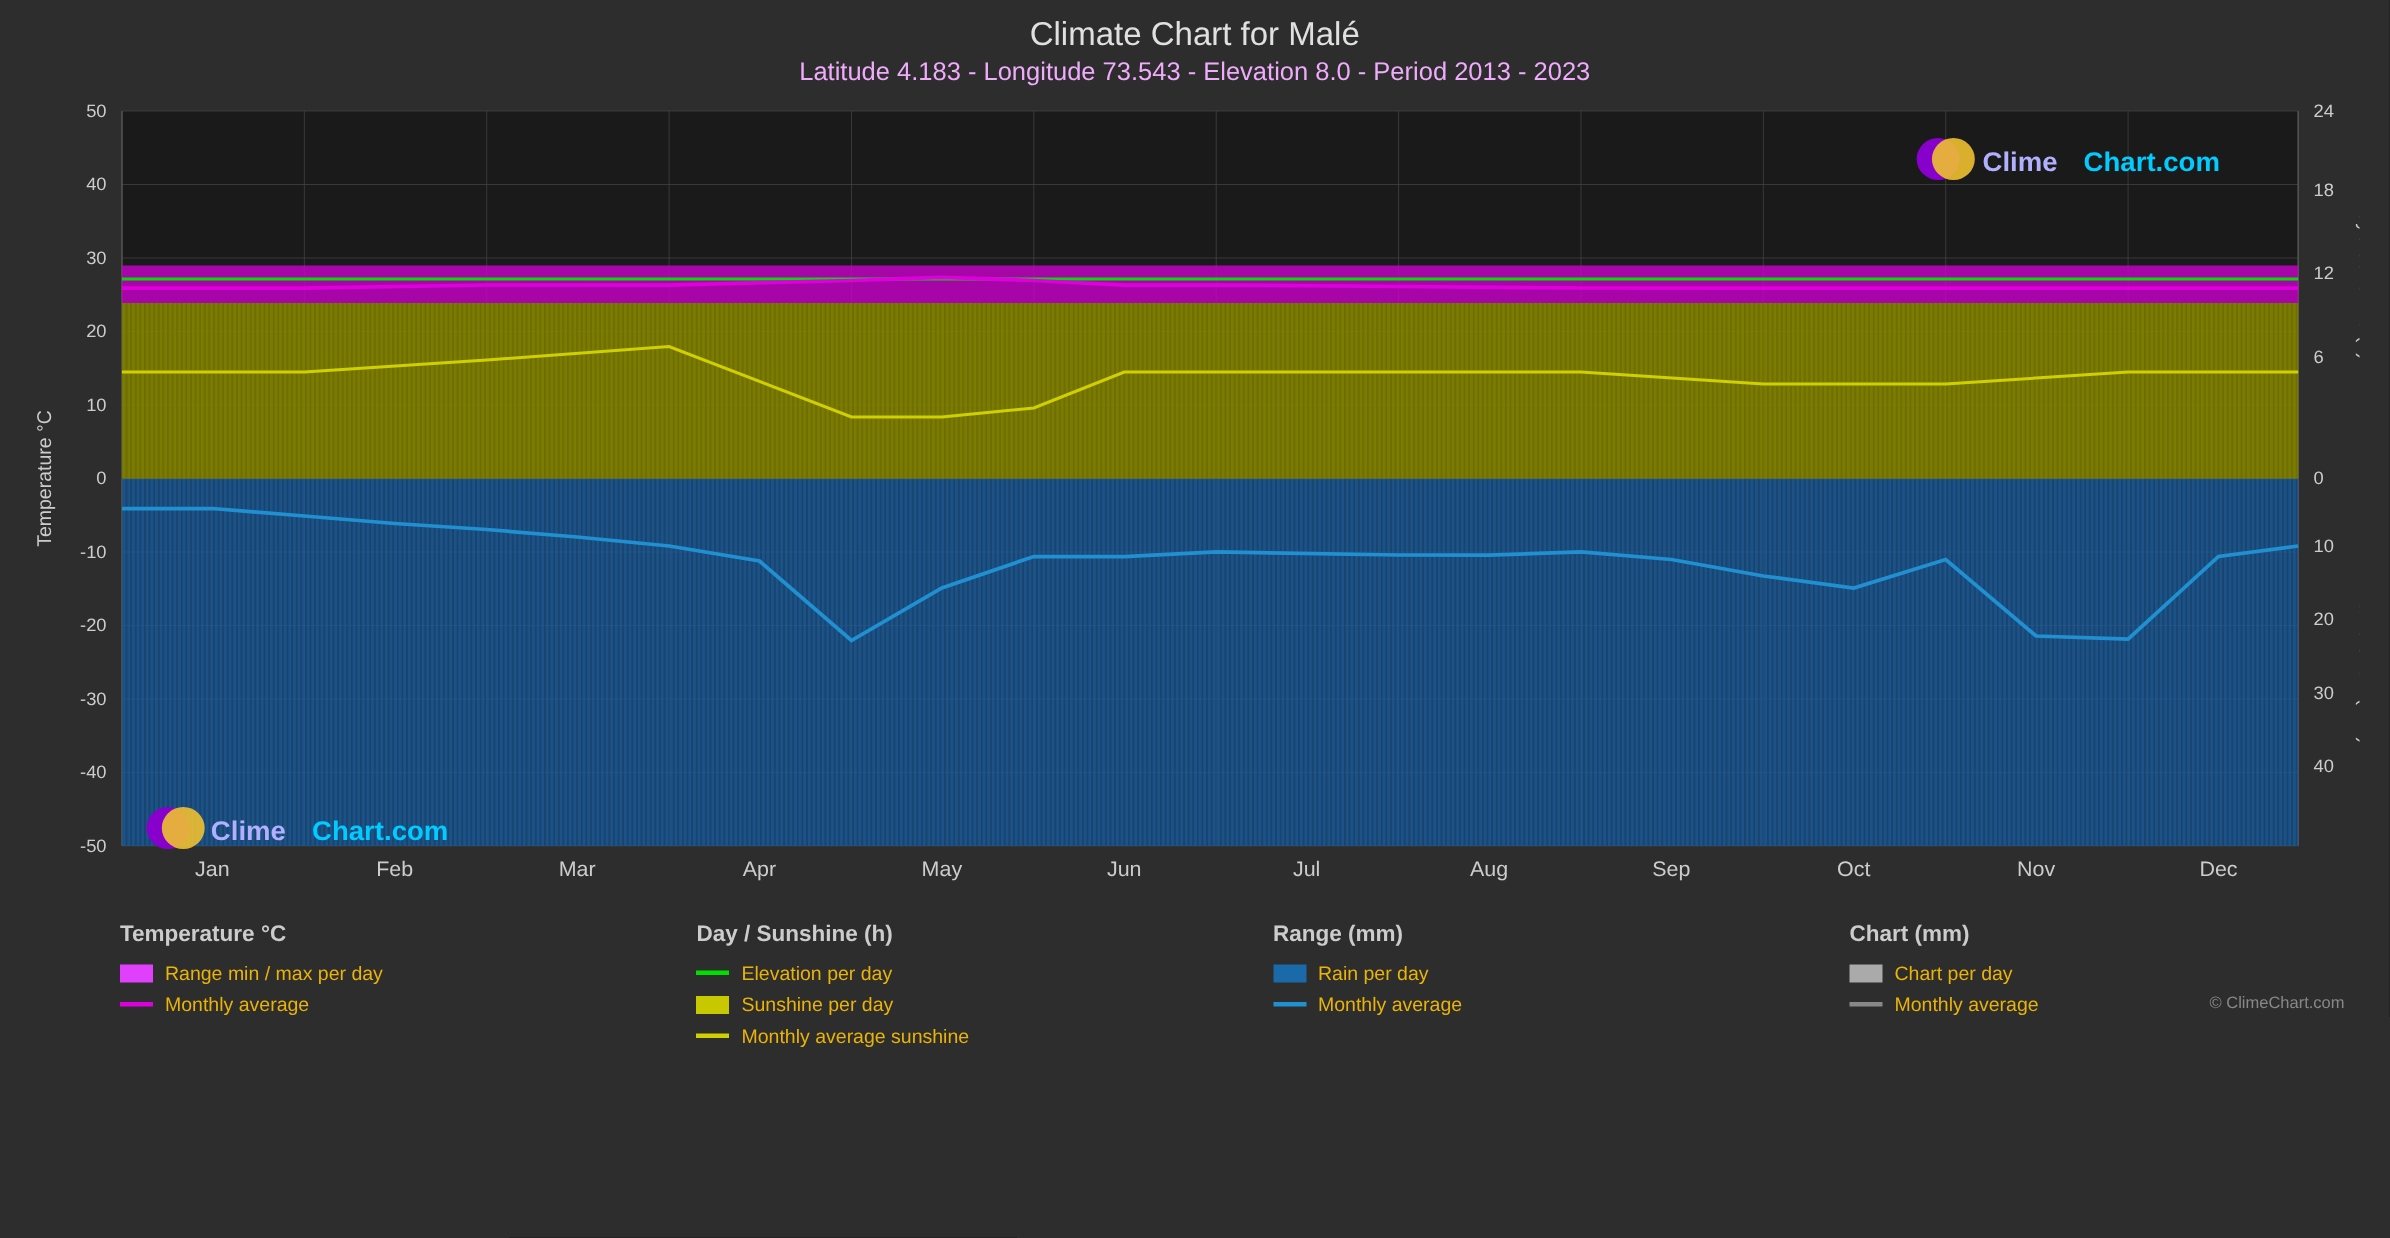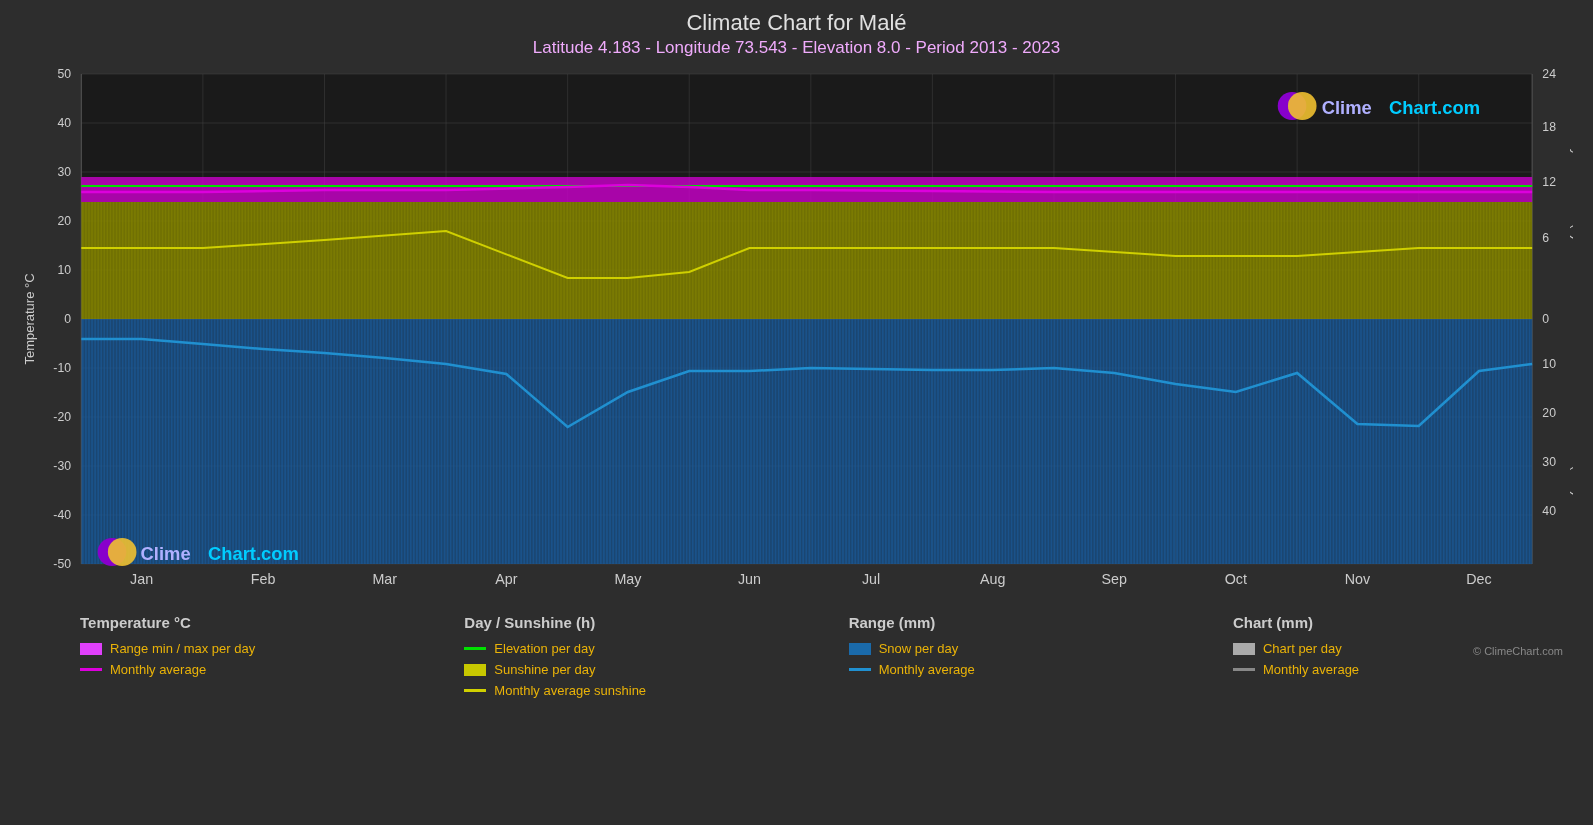--- a/index.html
+++ b/index.html
@@ -70,21 +70,21 @@
       flex-shrink: 0;
     }
     .legend-line {
       width: 22px;
       height: 3px;
       display: inline-block;
       flex-shrink: 0;
     }
     .copyright {
       position: absolute;
-      bottom: 28px;
+      bottom: 10px;
       right: 30px;
       font-size: 11px;
       color: #888;
     }
   </style>
 </head>
 <body>
 
 <div class="chart-container">
   <h1 class="chart-title">Climate Chart for Malé</h1>
@@ -239,21 +239,21 @@
       <div class="legend-item">
         <span class="legend-line" style="background:#d0d000;"></span>
         <span>Monthly average sunshine</span>
       </div>
     </div>
 
     <div class="legend-group">
       <div class="legend-title">Range (mm)</div>
       <div class="legend-item">
         <span class="legend-swatch" style="background:#1a6aaa;"></span>
-        <span>Snow per day</span>
+        <span>Rain per day</span>
       </div>
       <div class="legend-item">
         <span class="legend-line" style="background:#2090d0;"></span>
         <span>Monthly average</span>
       </div>
     </div>
 
     <div class="legend-group">
       <div class="legend-title">Chart (mm)</div>
       <div class="legend-item">

